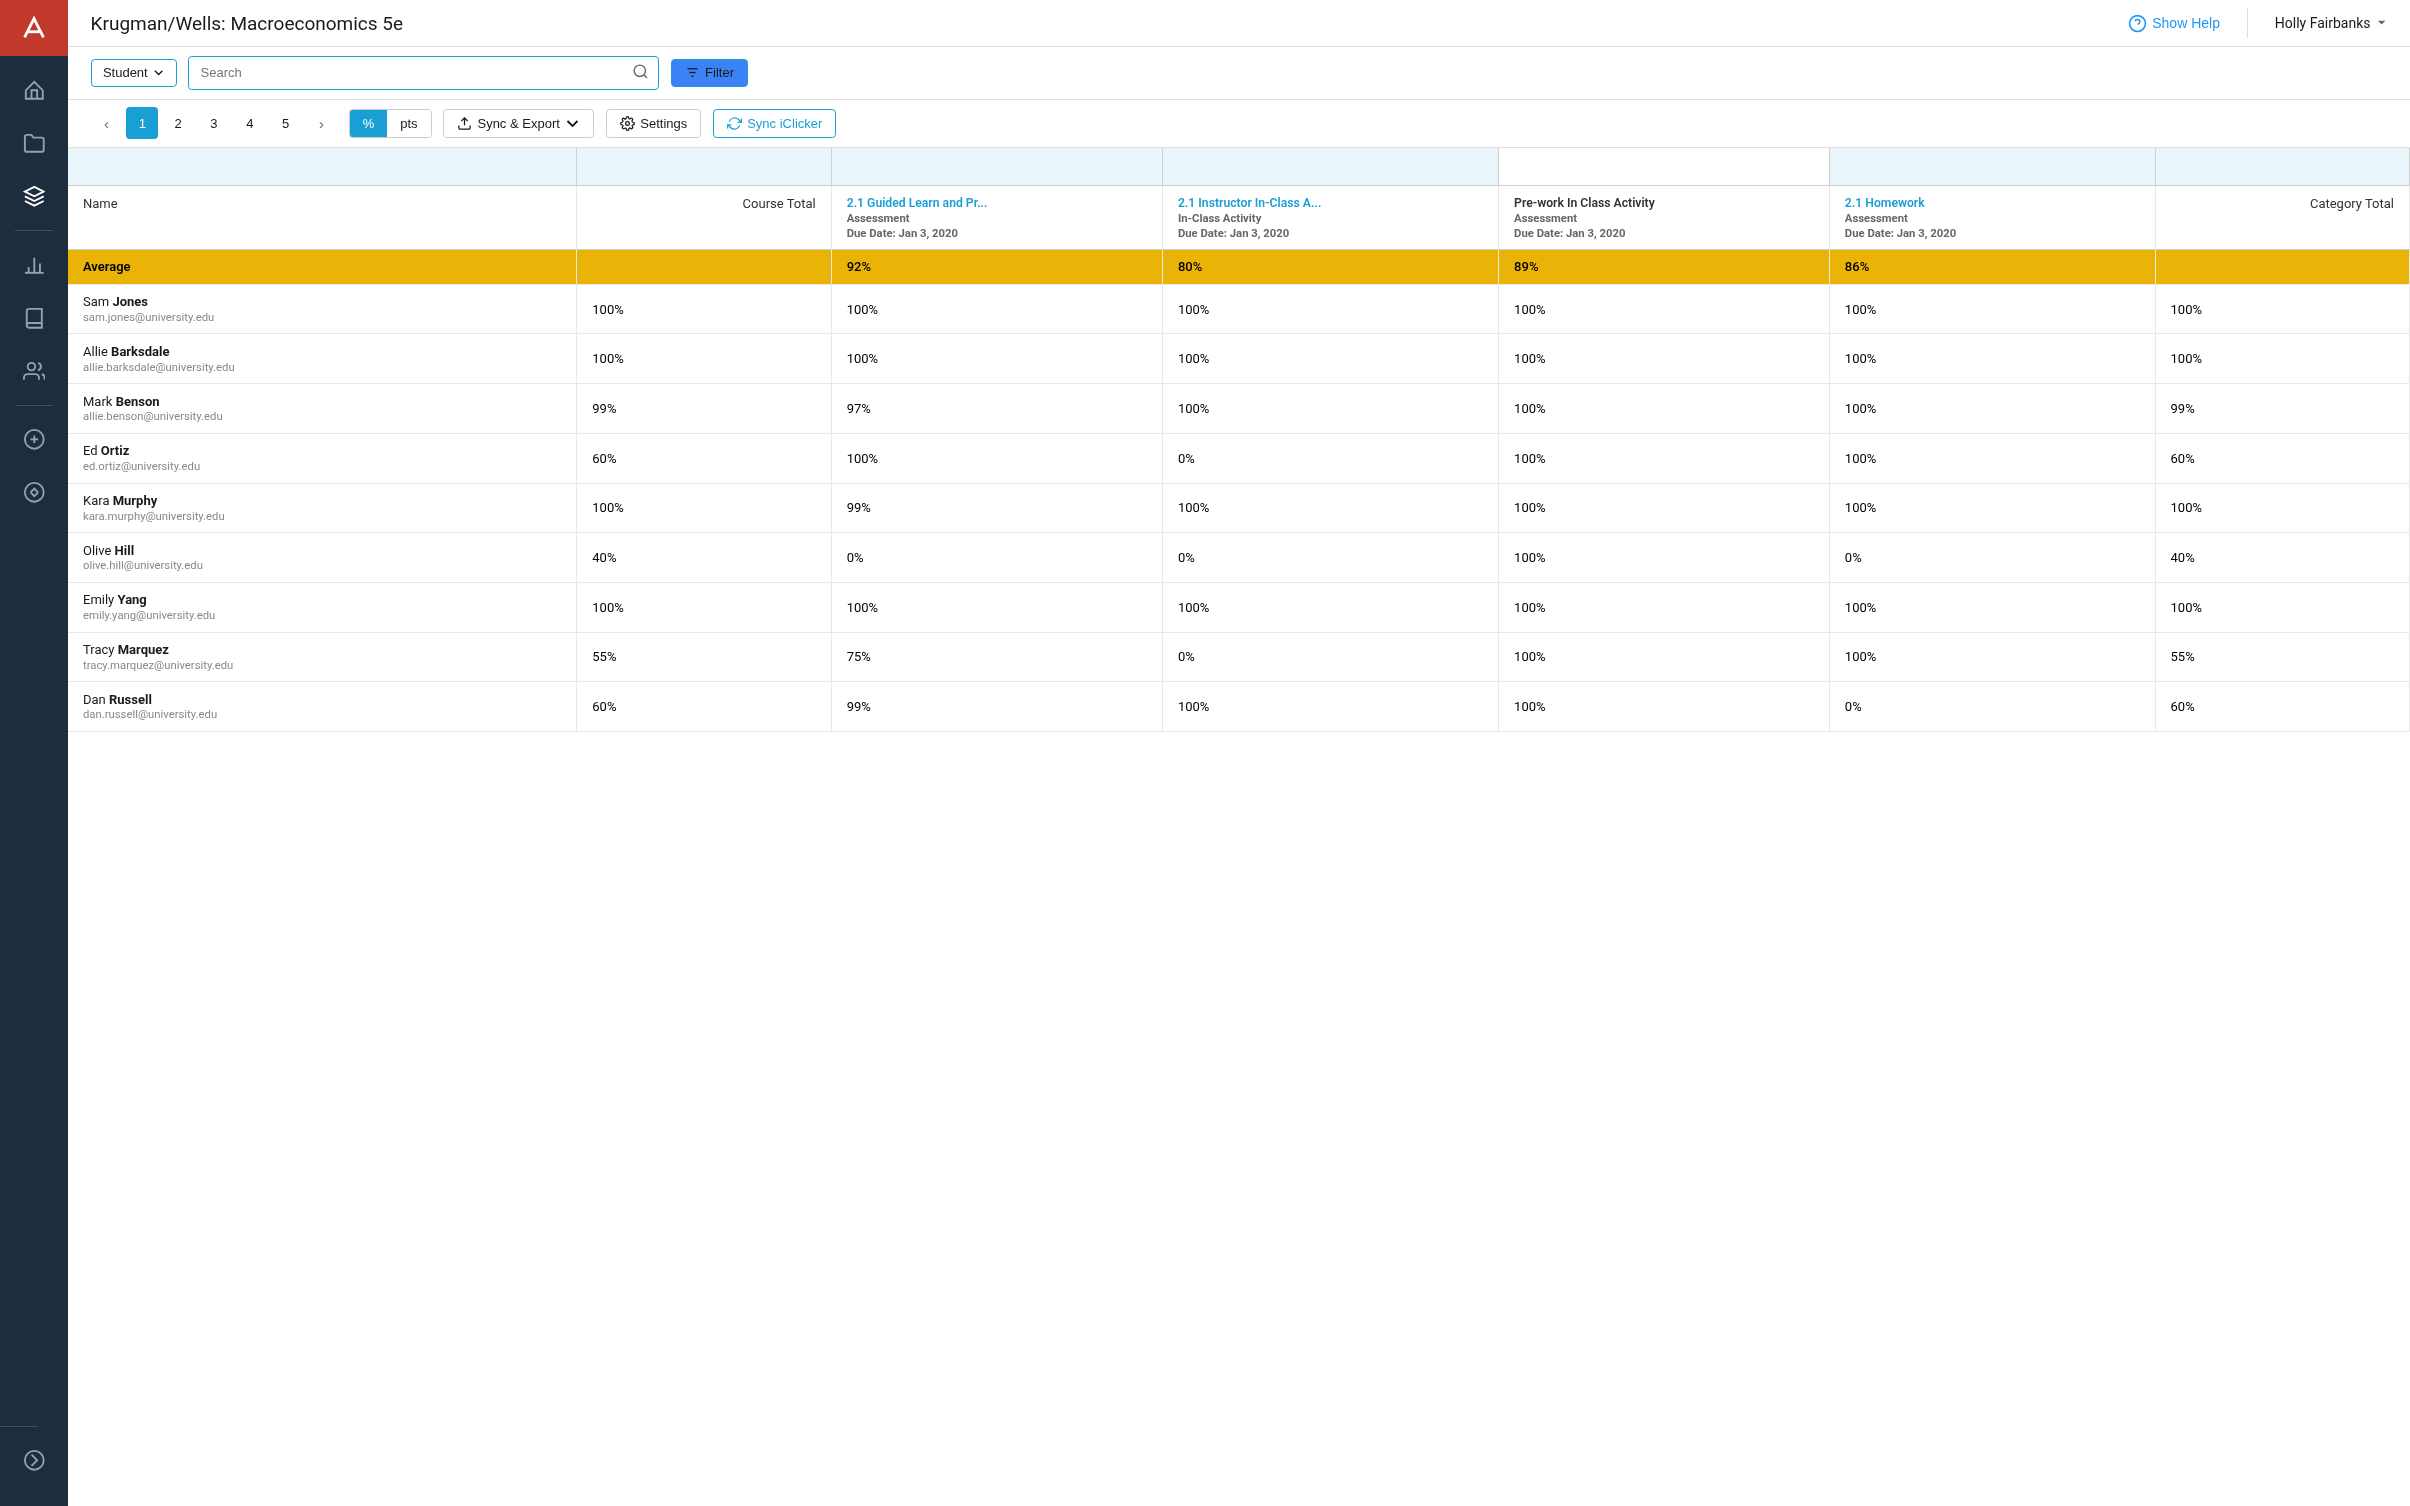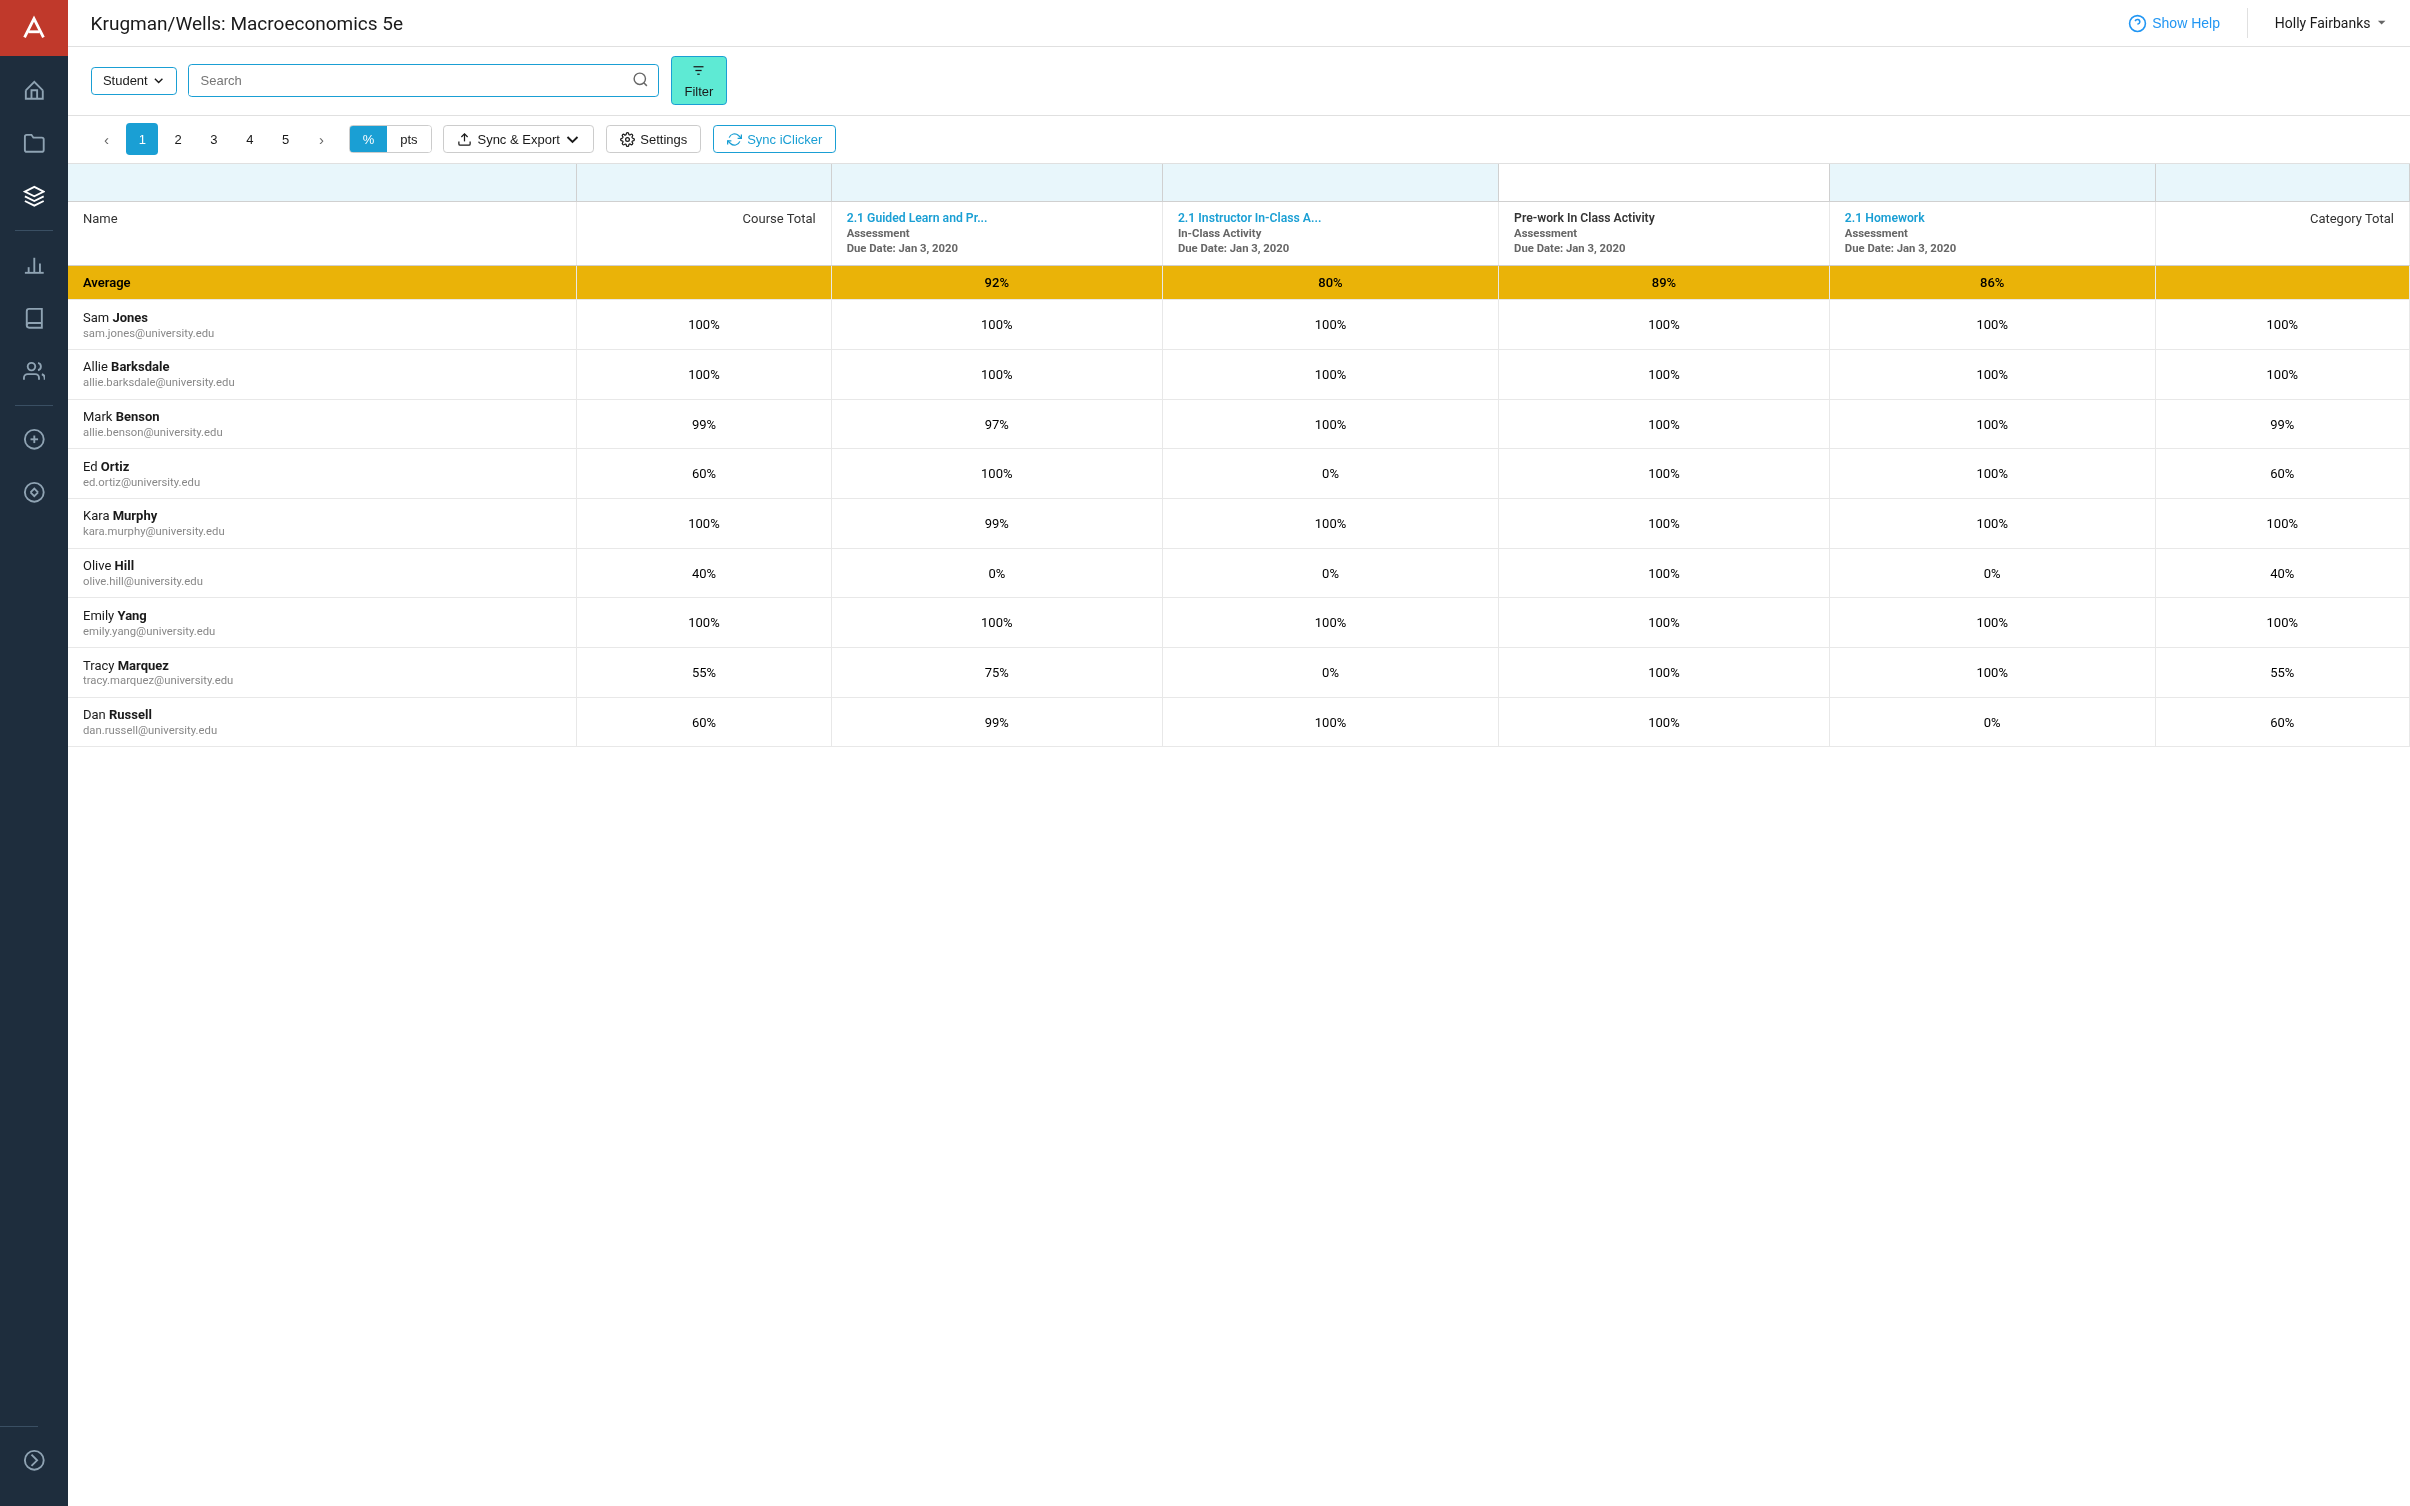--- a/index.html
+++ b/index.html
@@ -150,22 +150,21 @@
     .filter-btn {
       display: flex;
       align-items: center;
       gap: 5.6px;
       border: 1.9px solid #1a9fd4;
       border-radius: 3.8px;
       padding: 5.6px 13px;
       font-size: 13px;
       color: #1a1a1a;
       cursor: pointer;
-      background: #5eead4;
-      flex-direction: column;
+      background: #3b82f6;
     }
     .filter-btn svg { width: 15px; height: 15px; }
 
     
     .actions-bar {
       background: #fff;
       border-bottom: 0.9px solid #e0e0e0;
       padding: 7.5px 22.6px;
       display: flex;
       align-items: center;
@@ -256,21 +255,21 @@
     .col-header-row th:last-child { min-width: 132px; text-align: right; }
     .col-title { font-size: 12.2px; font-weight: 600; color: #1a9fd4; }
     .col-subtitle { font-size: 11.3px; color: #666; margin-top: 1.9px; }
     .col-name-header { font-size: 13px; color: #333; font-weight: 400; padding: 9.4px 15px; }
     .col-total-header { font-size: 13px; color: #333; font-weight: 400; text-align: right; padding: 9.4px 15px; margin-top: 16px; }
 
     tbody tr { border-bottom: 0.9px solid #e8e8e8; }
     tbody tr.average-row { background: #eab308; font-weight: 500; }
     td { padding: 9.4px 15px; border-right: 0.9px solid #e8e8e8; vertical-align: middle; }
     td:first-child { min-width: 264px; }
-    td:not(:first-child) { text-align: center; min-width: 132px; }
+    td:not(:first-child) { text-align: left; min-width: 132px; }
     .student-name { font-size: 13px; color: #1a1a1a; }
     .student-name strong { font-weight: 700; }
     .student-email { font-size: 11.3px; color: #888; margin-top: 1.9px; }
     .avg-label { font-size: 13px; font-weight: 600; }
 
     
     .empty-header {
       background: #e8f6fb !important;
       border-right: 0.9px solid #d0d0d0;
     }

